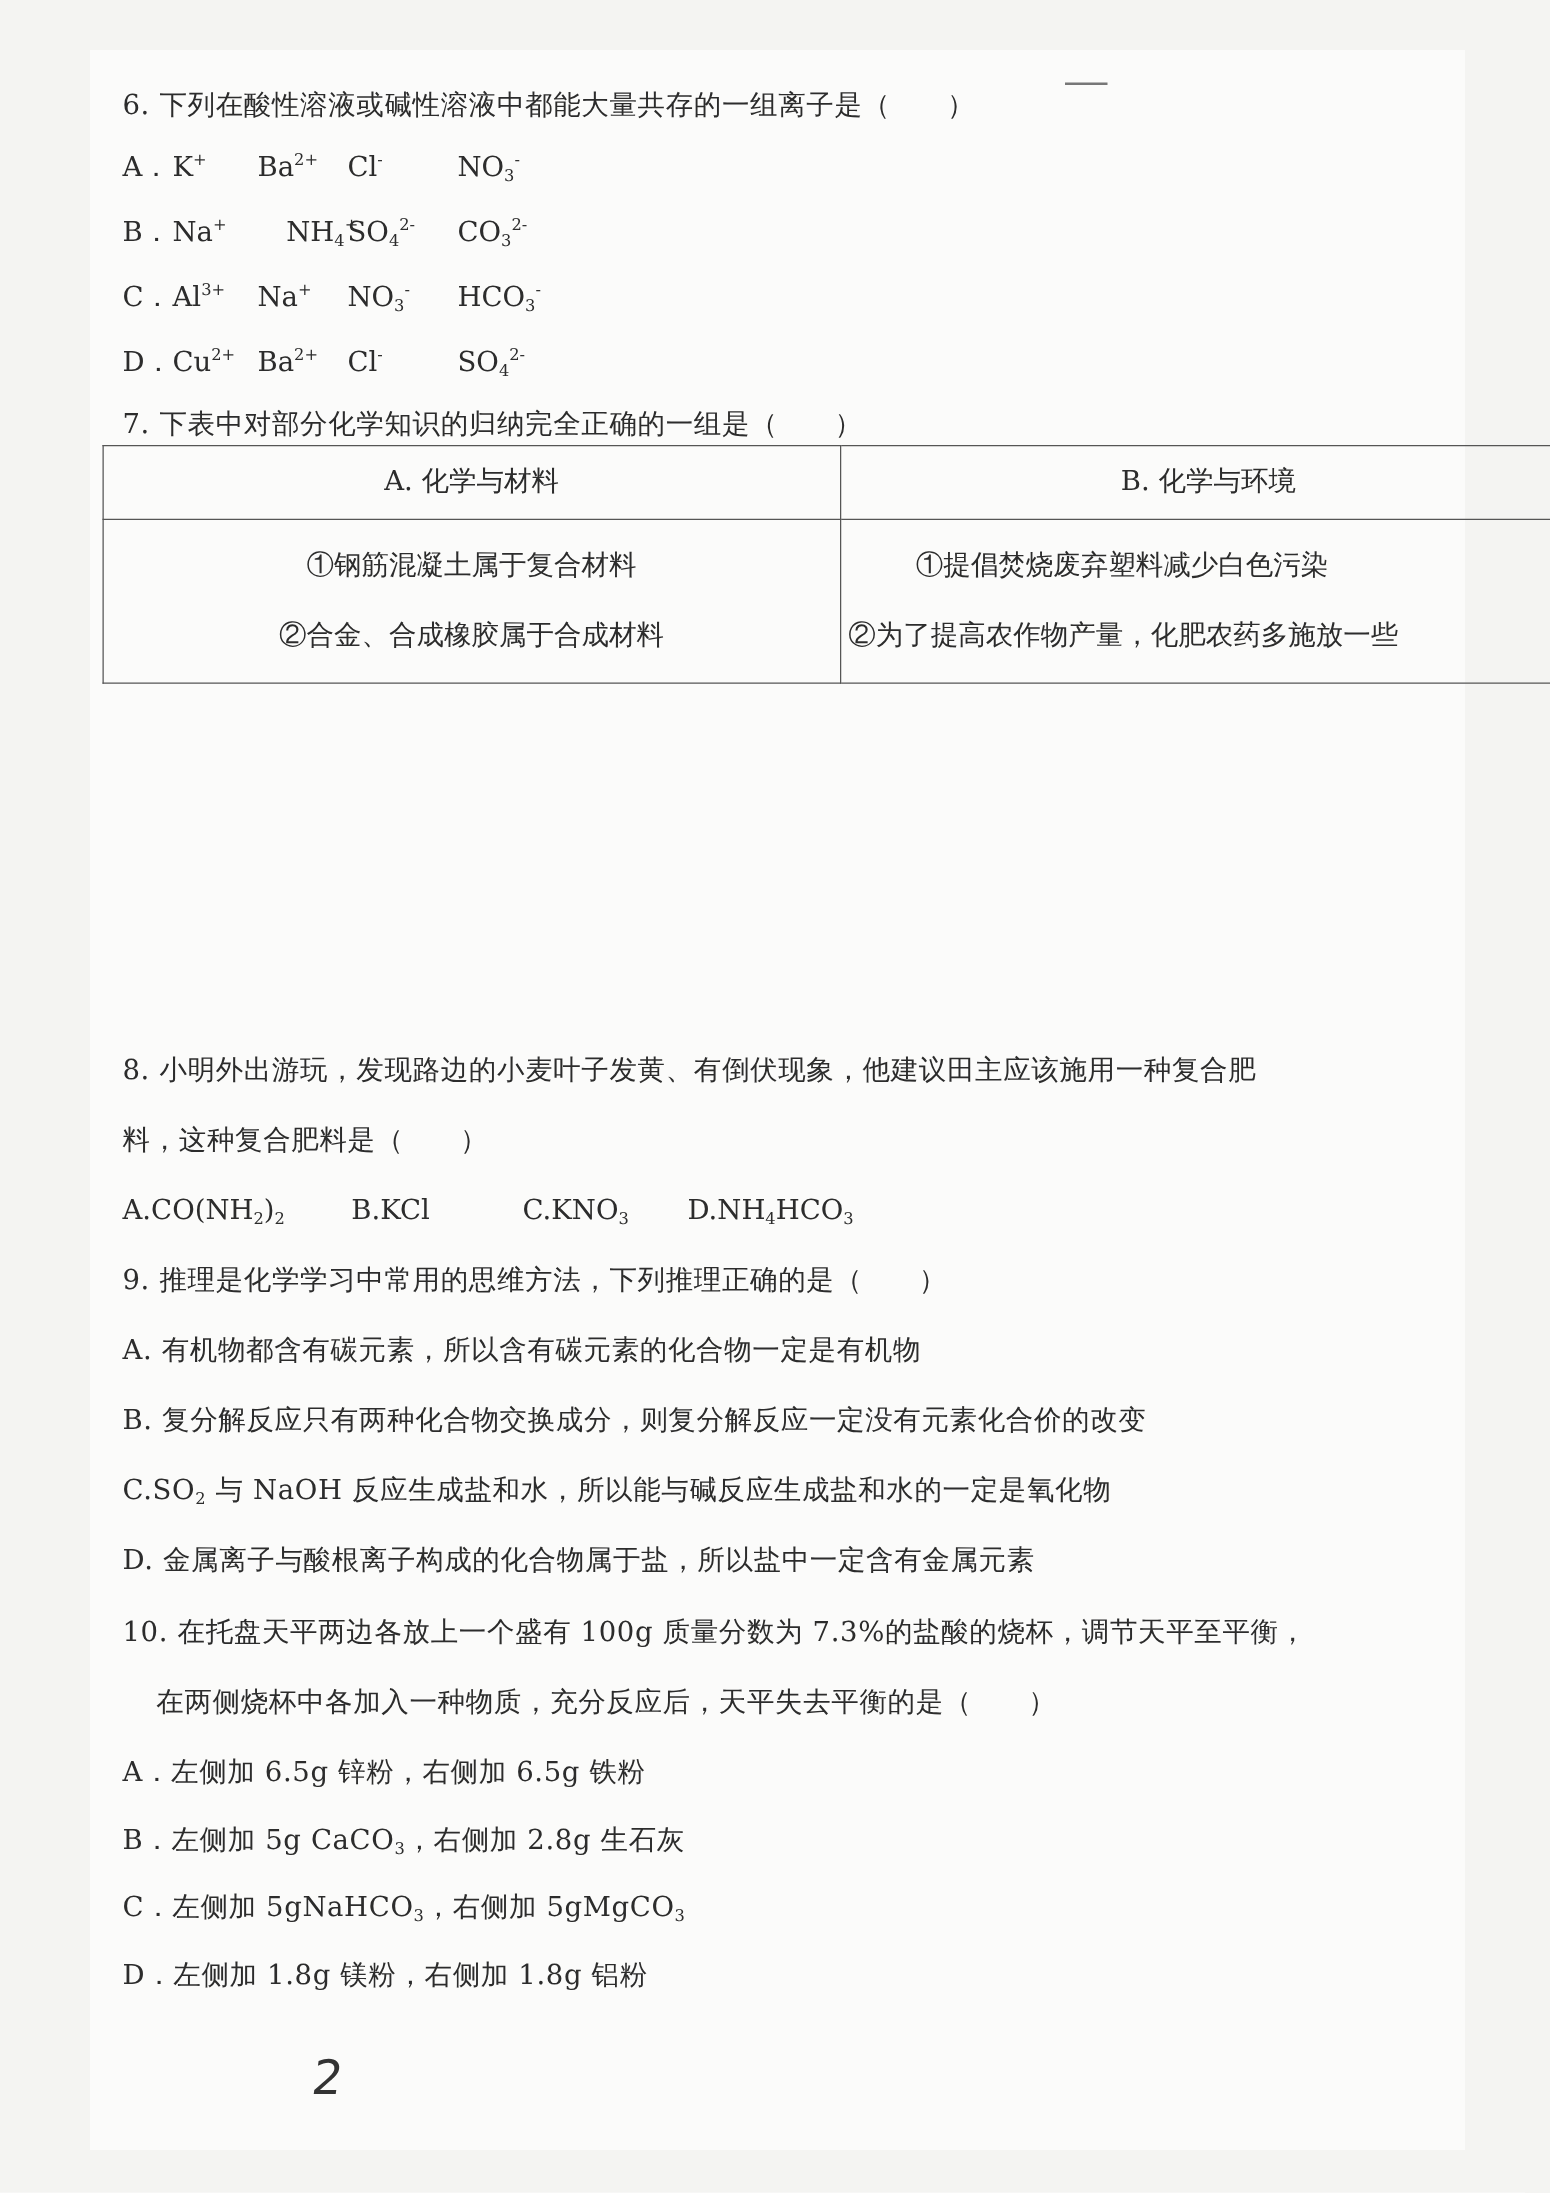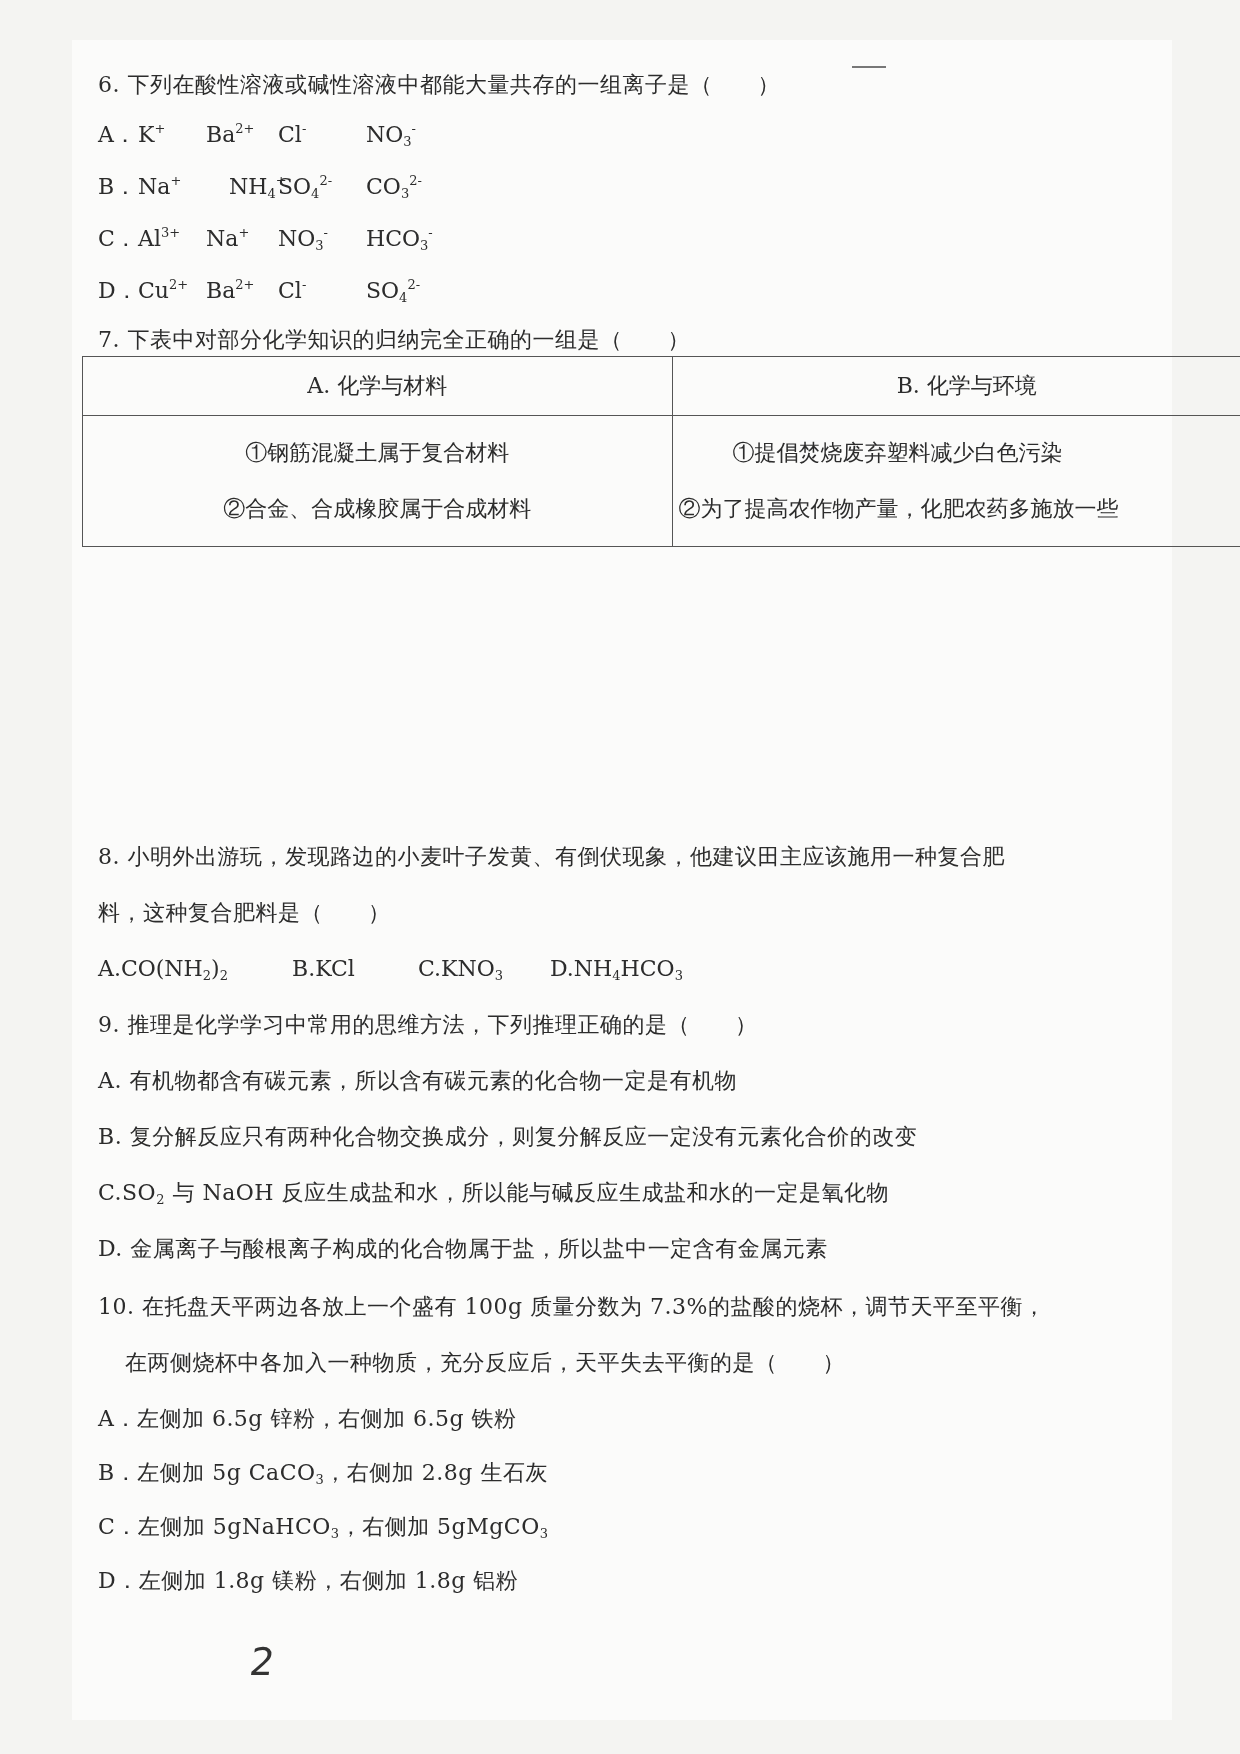--- a/index.html
+++ b/index.html
@@ -110,21 +110,21 @@
 <div class="line" style="top:842px;">
   <span>8.</span>
   <span>小明外出游玩，发现路边的小麦叶子发黄、有倒伏现象，他建议田主应该施用一种复合肥</span>
 </div>
 <div class="line" style="top:898px;">
   <span>料，这种复合肥料是（　　）</span>
 </div>
 <div id="q8-opts">
     <div class="ion-row" style="top: 954px;">
       <span class="ion" style="left: 0px;"><span>A.</span><span>CO(NH</span><sub>2</sub><span>)</span><sub>2</sub></span>
-      <span class="ion" style="left: 194px;"><span>B.</span><span>KCl</span></span>
+      <span class="ion" style="left: 183px;"><span>B.</span><span>KCl</span></span>
       <span class="ion" style="left: 320px; text-align: right;"><span>C.</span><span>KNO</span><sub>3</sub></span>
       <span class="ion" style="left: 452px;"><span>D.</span><span>NH</span><sub>4</sub><span>HCO</span><sub>3</sub></span>
     </div>
   </div>
 
 <div class="line" style="top:1010px;">
   <span>9.</span>
   <span>推理是化学学习中常用的思维方法，下列推理正确的是（　　）</span>
 </div>
 <div class="line" style="top:1066px;">

